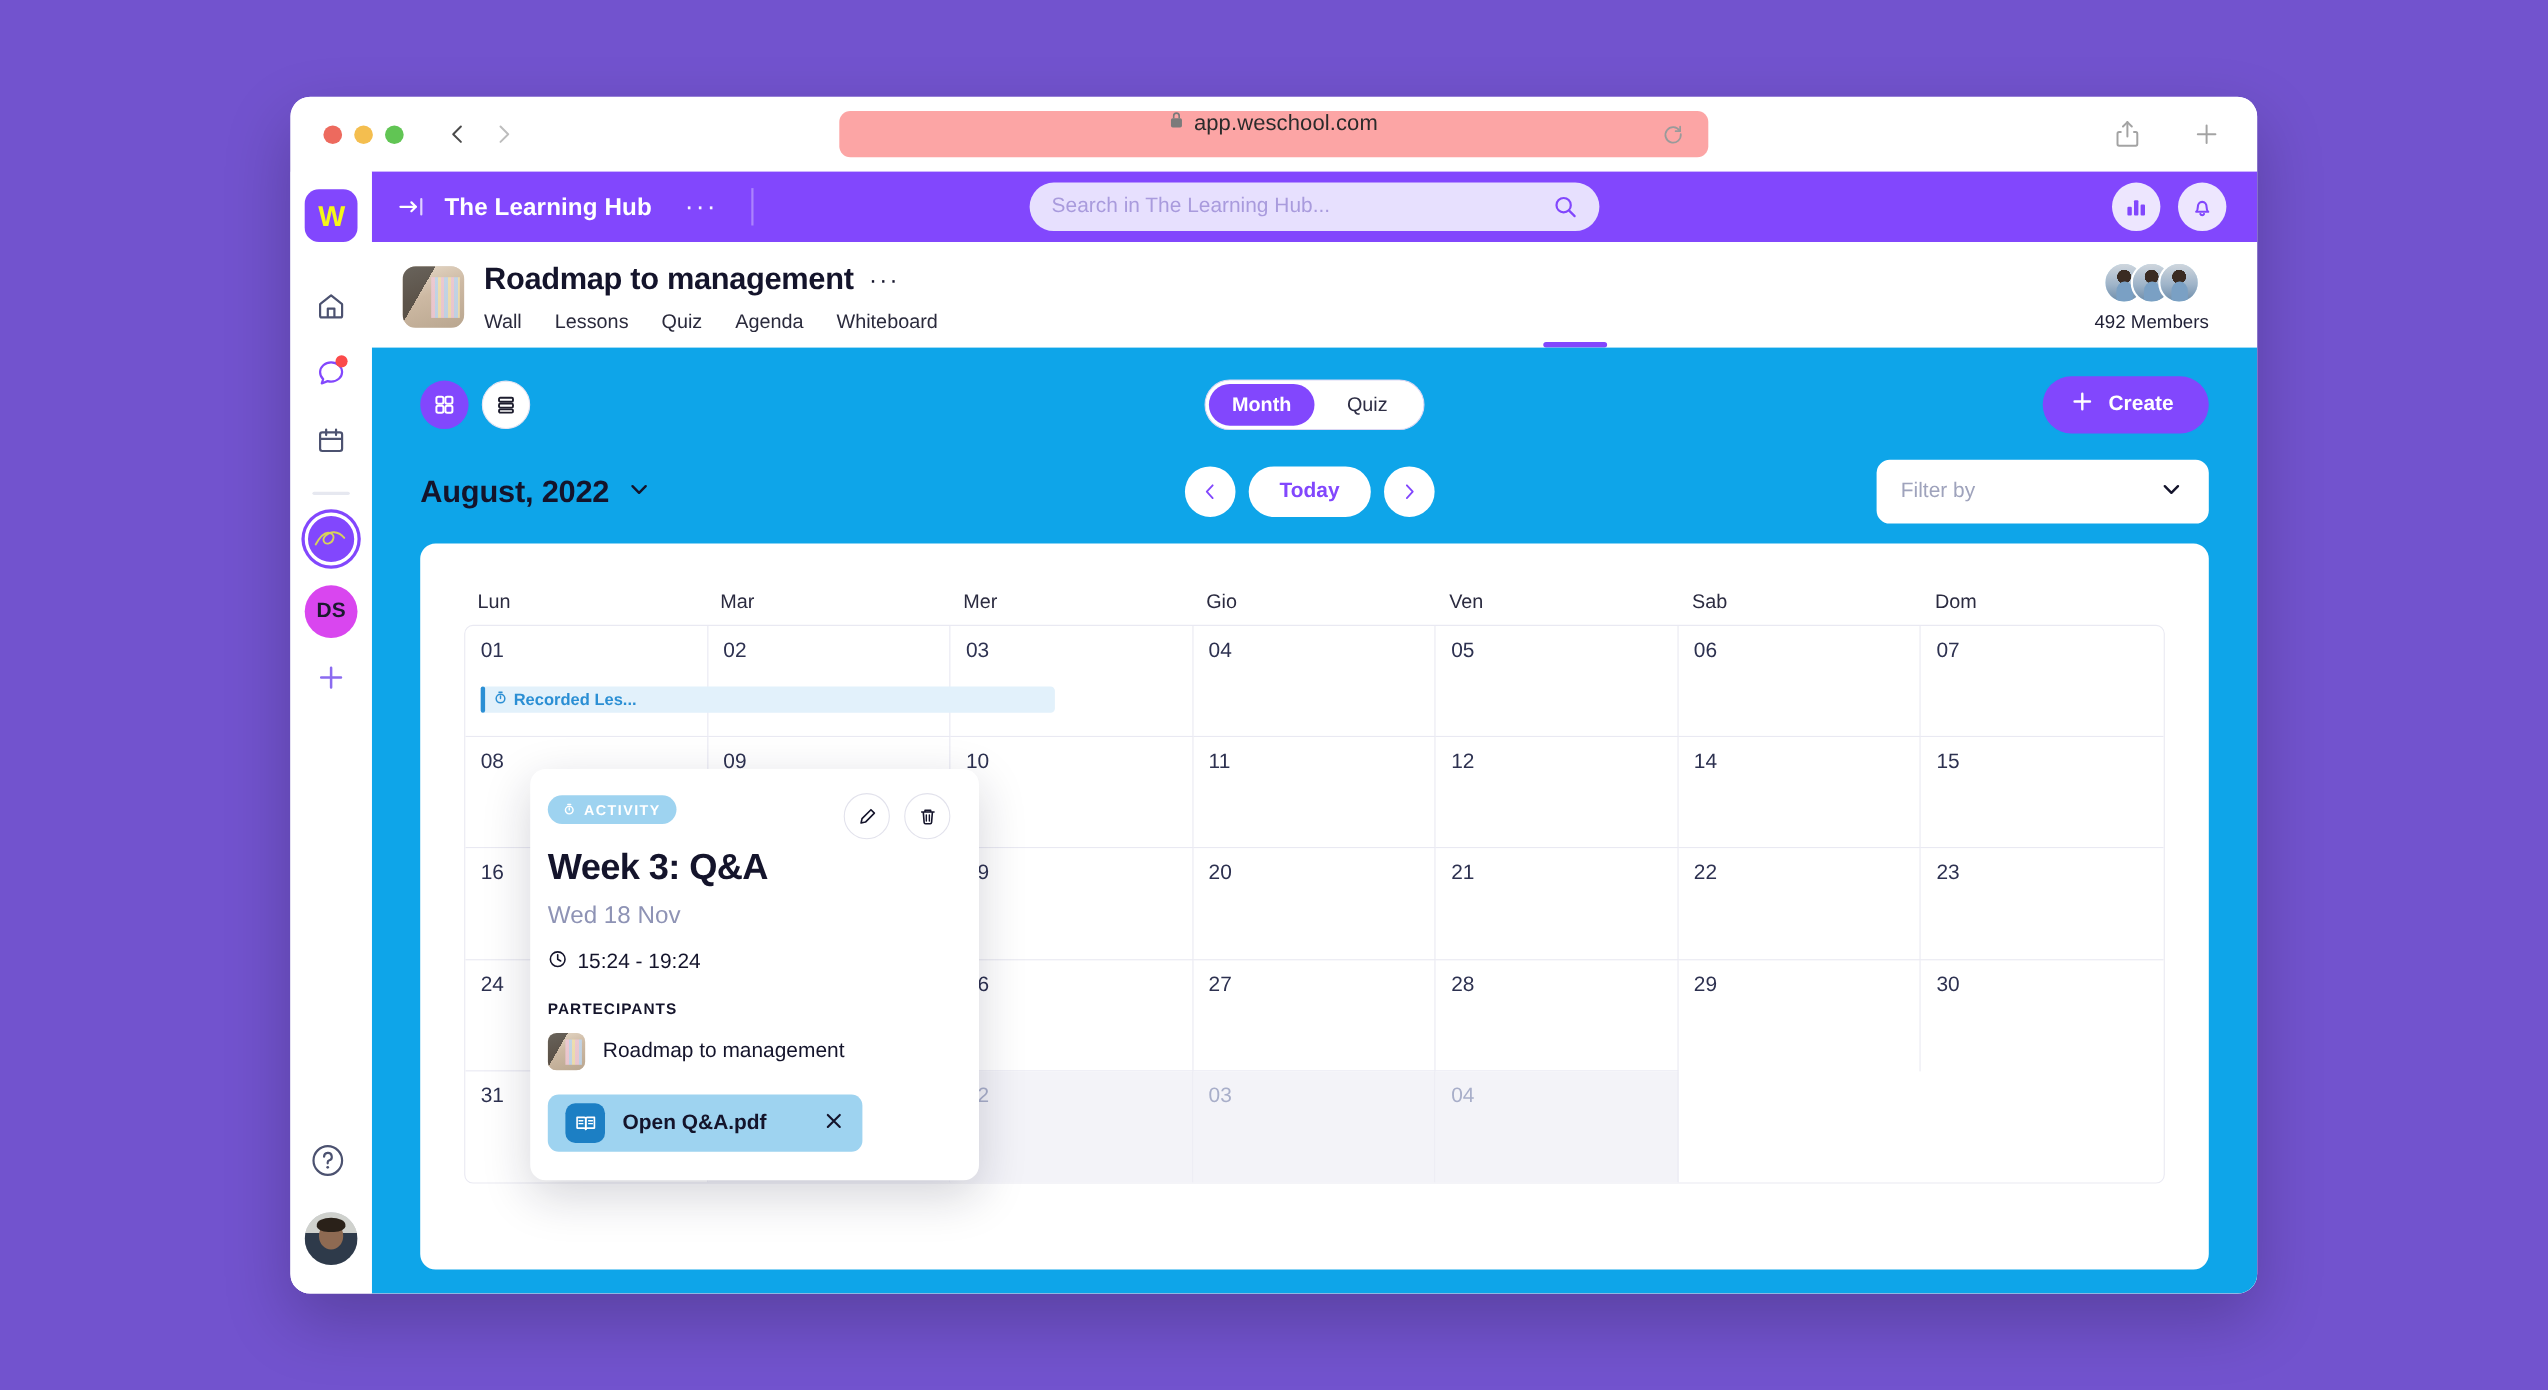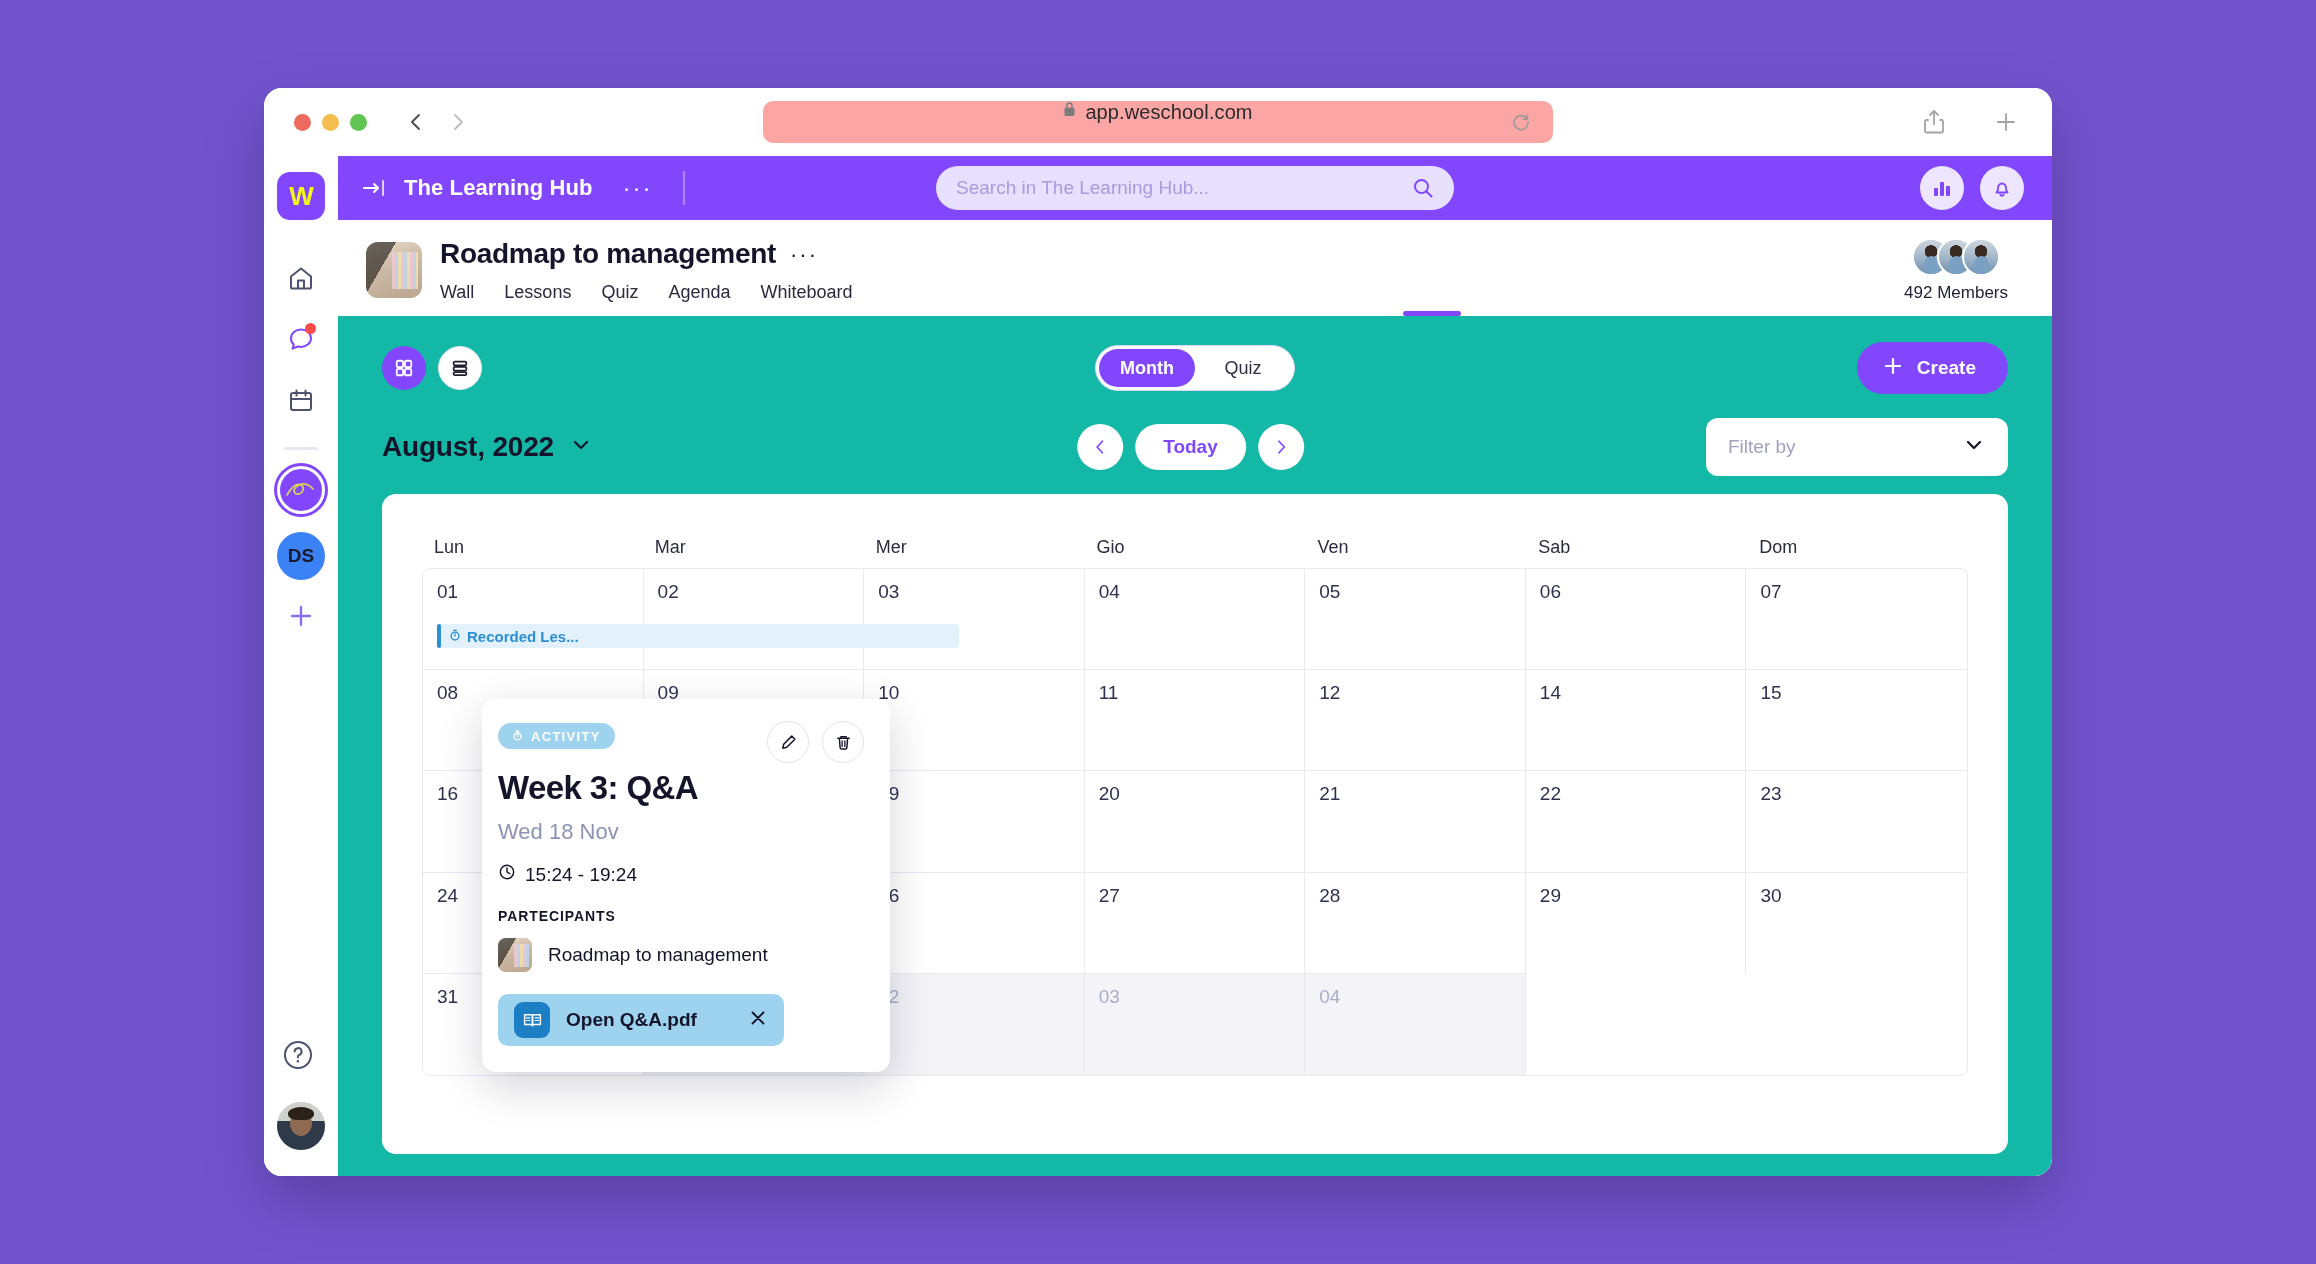--- a/index.html
+++ b/index.html
@@ -70,21 +70,21 @@
   }
   .rail-sep { width: 34px; height: 3px; background: #E6E8F0; border-radius: 2px; margin: 10px 0 16px; }
   .course-av {
     width: 48px; height: 48px; border-radius: 50%; margin-bottom: 18px;
     background: #8247FD; border: 3px solid #ffffff;
     box-shadow: 0 0 0 3px #8247FD; position: relative; overflow: hidden;
     display: flex; align-items: center; justify-content: center; cursor: pointer;
   }
   .course-av svg { width: 36px; height: 26px; }
   .ds-av {
-    width: 48px; height: 48px; border-radius: 50%; background: #3b82f6;
+    width: 48px; height: 48px; border-radius: 50%; background: #d946ef;
     display: flex; align-items: center; justify-content: center;
     color: #1a1a2e; font-weight: 800; font-size: 19px; margin-bottom: 16px; cursor: pointer;
   }
   .plus-btn { width: 40px; height: 40px; display: flex; align-items: center; justify-content: center; cursor: pointer; }
   .rail-bottom { margin-top: auto; display: flex; flex-direction: column; align-items: center; padding-bottom: 26px; }
   .help-ico { width: 40px; height: 40px; margin-bottom: 24px; cursor: pointer; }
   .me-av { width: 48px; height: 48px; border-radius: 50%; overflow: hidden; background: #c8ccd4; position: relative; cursor: pointer; }
 
   
   .right { flex: 1; display: flex; flex-direction: column; min-width: 0; }
@@ -132,21 +132,21 @@
   .members { position: absolute; right: 44px; top: 18px; text-align: center; }
   .avstack { display: flex; justify-content: center; }
   .avstack .av {
     width: 38px; height: 38px; border-radius: 50%; border: 2.5px solid #fff;
     background: #bcd9ea; margin-left: -13px; overflow: hidden; position: relative;
   }
   .avstack .av:first-child { margin-left: 0; }
   .members-count { font-size: 17px; color: #1f1f35; margin-top: 7px; }
 
   
-  .main { flex: 1; background: #14b8a6; padding: 22px 44px 0 44px; position: relative; min-height: 0; }
+  .main { flex: 1; background: #0ea5e9; padding: 22px 44px 0 44px; position: relative; min-height: 0; }
 
   .toolbar { display: flex; align-items: center; height: 60px; position: relative; }
   .viewtoggles { display: flex; gap: 12px; }
   .vt {
     width: 44px; height: 44px; border-radius: 50%;
     display: flex; align-items: center; justify-content: center; cursor: pointer;
   }
   .vt.active { background: #8247FD; }
   .vt.plain { background: #ffffff; border: 1px solid #E6E4F2; }
   .segment {

